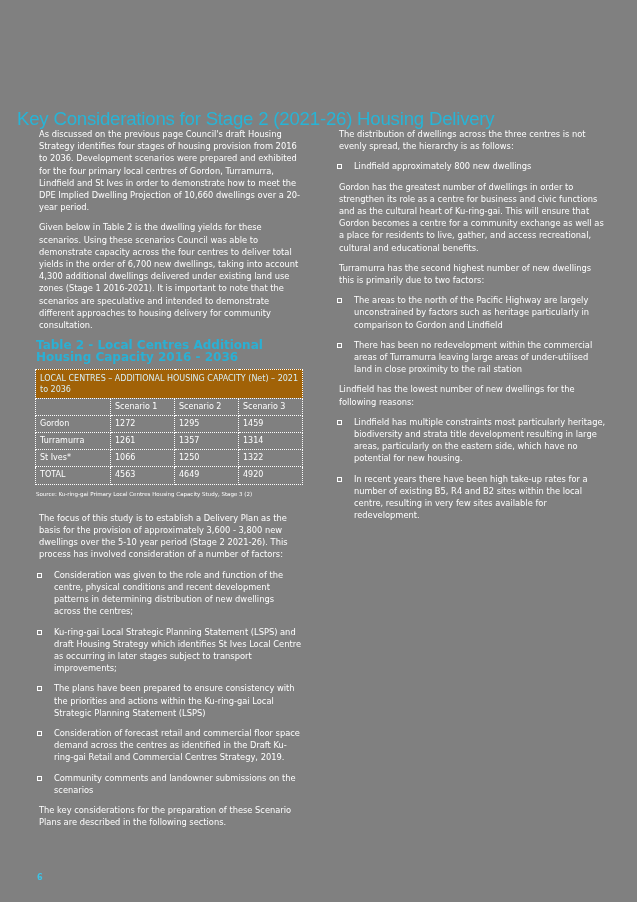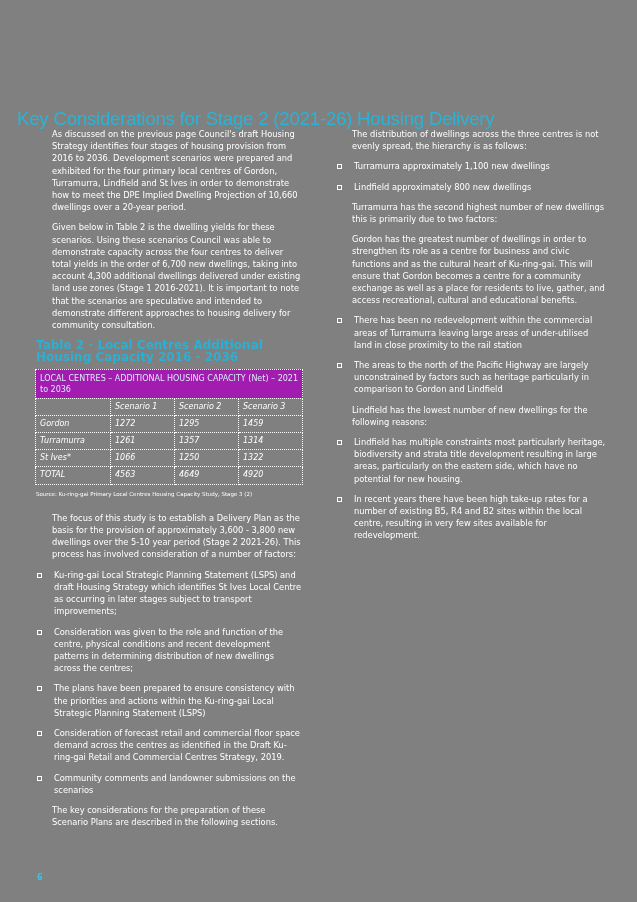--- a/index.html
+++ b/index.html
@@ -8,31 +8,31 @@
     font-family: "DejaVu Sans", sans-serif; color: #ffffff;
   }
   .title {
     position: absolute; left: 17px; top: 96px; width: 590px;
     font-family: "Liberation Sans", sans-serif; font-size: 18.6px; font-weight: normal;
     color: #27b4d6; letter-spacing: -0.2px; white-space: nowrap;
   }
   .col { position: absolute; top: 128px; font-size: 8.3px; line-height: 12.2px; }
   .col-left { left: 36px; width: 266px; }
   .col-right { left: 336px; width: 270px; }
-  p { margin: 0 0 8px 16px; }
+  p { margin: 0 0 8px 3px; }
   .sub-heading {
     color: #27b4d6; font-weight: bold; font-size: 8.6px; margin: 6px 0 26px -2px;
   }
   .table-caption { color: #2ab0d4; font-weight: bold; font-size: 12px; margin: 5px 0 5px 0; }
   table { border-collapse: collapse; width: 268px; font-size: 8px; margin-left: -1px; }
   th.banner {
-    background: #a21caf; color: #d7eef5; font-weight: normal; text-align: left;
+    background: #a16207; color: #d7eef5; font-weight: normal; text-align: left;
     padding: 3px 4px; line-height: 11px; border: 1px dotted #fff;
   }
-  td { border: 1px dotted #ffffff; padding: 2px 4px; height: 11px; font-style: italic; }
+  td { border: 1px dotted #ffffff; padding: 2px 4px; height: 11px; }
   td.num { width: 55px; }
   .source { font-size: 5.5px; margin: 3px 0 12px 0; }
   ul { margin: 0 0 8px 0; padding: 0; list-style: none; }
   li { position: relative; padding-left: 18px; margin-bottom: 8px; }
   li::before {
     content: ""; position: absolute; left: 1px; top: 4px; width: 3px; height: 3px;
     border: 1px solid #ffffff;
   }
   .page-number { position: absolute; left: 37px; top: 873px; font-size: 8px; color: #3cc3e6; font-weight: bold; }
 </style>
@@ -80,40 +80,39 @@
         <td>TOTAL</td>
         <td>4563</td>
         <td>4649</td>
         <td>4920</td>
       </tr>
     </tbody>
   </table>
   <div class="source">Source: Ku-ring-gai Primary Local Centres Housing Capacity Study, Stage 3 (2)</div>
   <p>The focus of this study is to establish a Delivery Plan as the basis for the provision of approximately 3,600 - 3,800 new dwellings over the 5-10 year period (Stage 2 2021-26). This process has involved consideration of a number of factors:</p>
   <ul>
+    <li>Consideration was given to the role and function of the centre, physical conditions and recent development patterns in determining distribution of new dwellings across the centres;</li>
     <li>Ku-ring-gai Local Strategic Planning Statement (LSPS) and draft Housing Strategy which identifies St Ives Local Centre as occurring in later stages subject to transport improvements;</li>
-    <li>Consideration was given to the role and function of the centre, physical conditions and recent development patterns in determining distribution of new dwellings across the centres;</li>
     <li>The plans have been prepared to ensure consistency with the priorities and actions within the Ku-ring-gai Local Strategic Planning Statement (LSPS)</li>
     <li>Consideration of forecast retail and commercial floor space demand across the centres as identified in the Draft Ku-ring-gai Retail and Commercial Centres Strategy, 2019.</li>
     <li>Community comments and landowner submissions on the scenarios</li>
   </ul>
   <p>The key considerations for the preparation of these Scenario Plans are described in the following sections.</p>
 </div>
 
 <div class="col col-right">
   <p>The distribution of dwellings across the three centres is not evenly spread, the hierarchy is as follows:</p>
   <ul>
-    <li>Turramurra approximately 1,100 new dwellings</li>
     <li>Lindfield approximately 800 new dwellings</li>
   </ul>
+  <p>Gordon has the greatest number of dwellings in order to strengthen its role as a centre for business and civic functions and as the cultural heart of Ku-ring-gai. This will ensure that Gordon becomes a centre for a community exchange as well as a place for residents to live, gather, and access recreational, cultural and educational benefits.</p>
   <p>Turramurra has the second highest number of new dwellings this is primarily due to two factors:</p>
-  <p>Gordon has the greatest number of dwellings in order to strengthen its role as a centre for business and civic functions and as the cultural heart of Ku-ring-gai. This will ensure that Gordon becomes a centre for a community exchange as well as a place for residents to live, gather, and access recreational, cultural and educational benefits.</p>
   <ul>
+    <li>The areas to the north of the Pacific Highway are largely unconstrained by factors such as heritage particularly in comparison to Gordon and Lindfield</li>
     <li>There has been no redevelopment within the commercial areas of Turramurra leaving large areas of under-utilised land in close proximity to the rail station</li>
-    <li>The areas to the north of the Pacific Highway are largely unconstrained by factors such as heritage particularly in comparison to Gordon and Lindfield</li>
   </ul>
   <p>Lindfield has the lowest number of new dwellings for the following reasons:</p>
   <ul>
     <li>Lindfield has multiple constraints most particularly heritage, biodiversity and strata title development resulting in large areas, particularly on the eastern side, which have no potential for new housing.</li>
     <li>In recent years there have been high take-up rates for a number of existing B5, R4 and B2 sites within the local centre, resulting in very few sites available for redevelopment.</li>
   </ul>
 </div>
 
 <div class="page-number">6</div>
 

